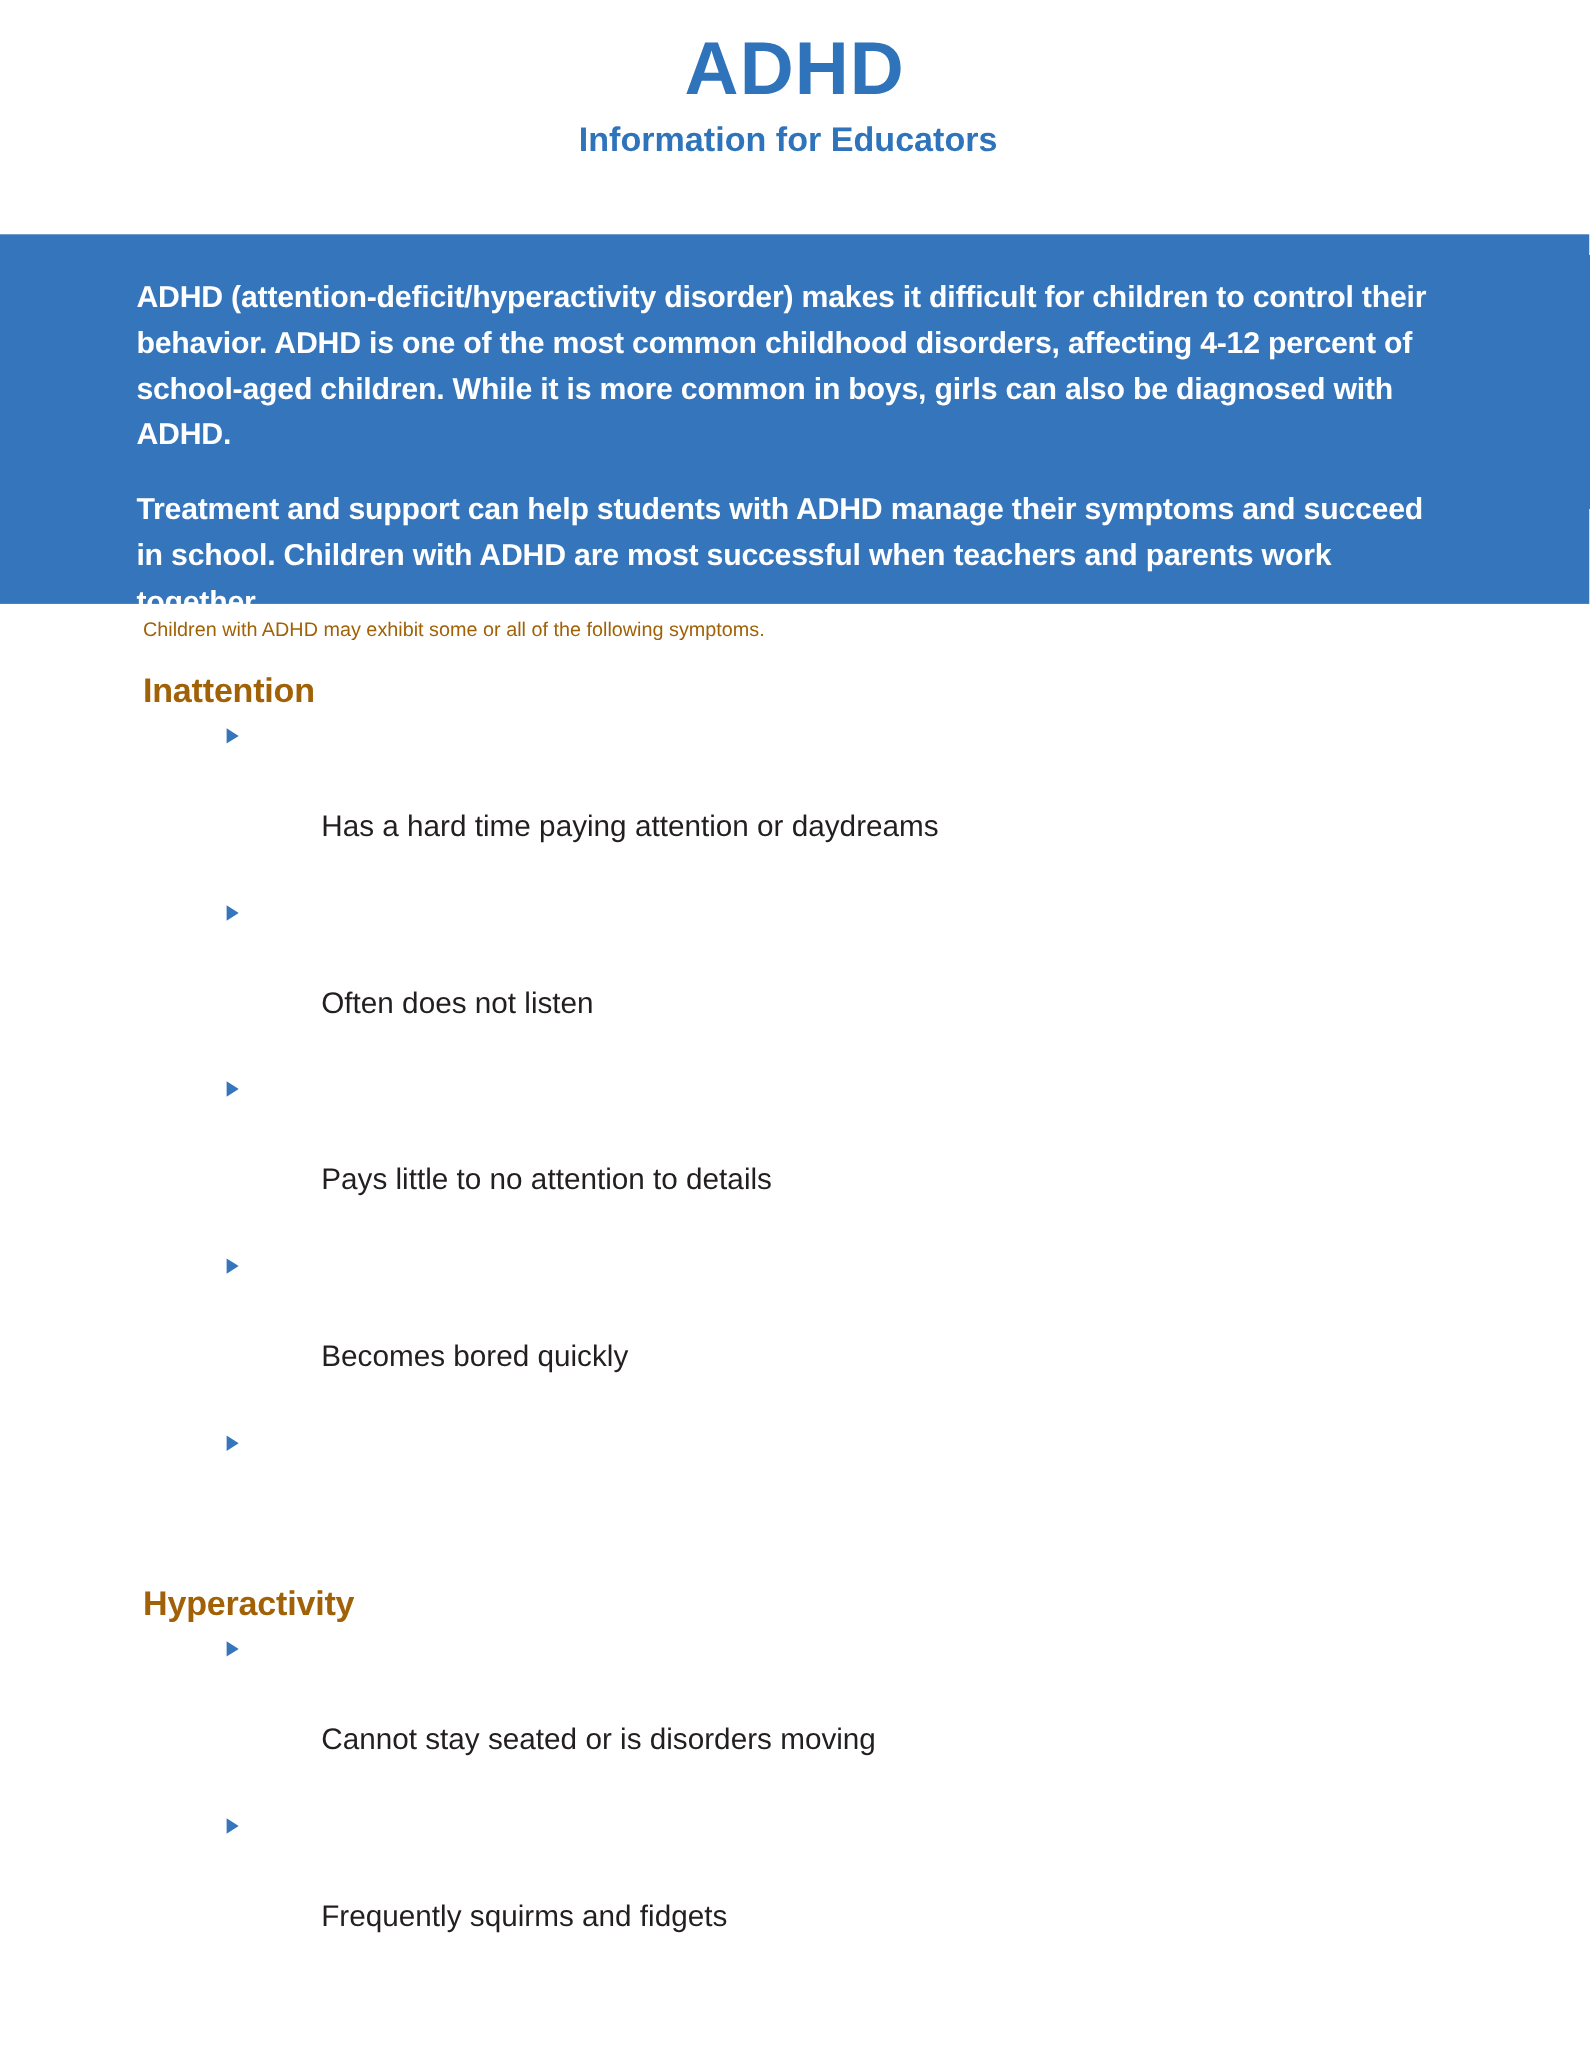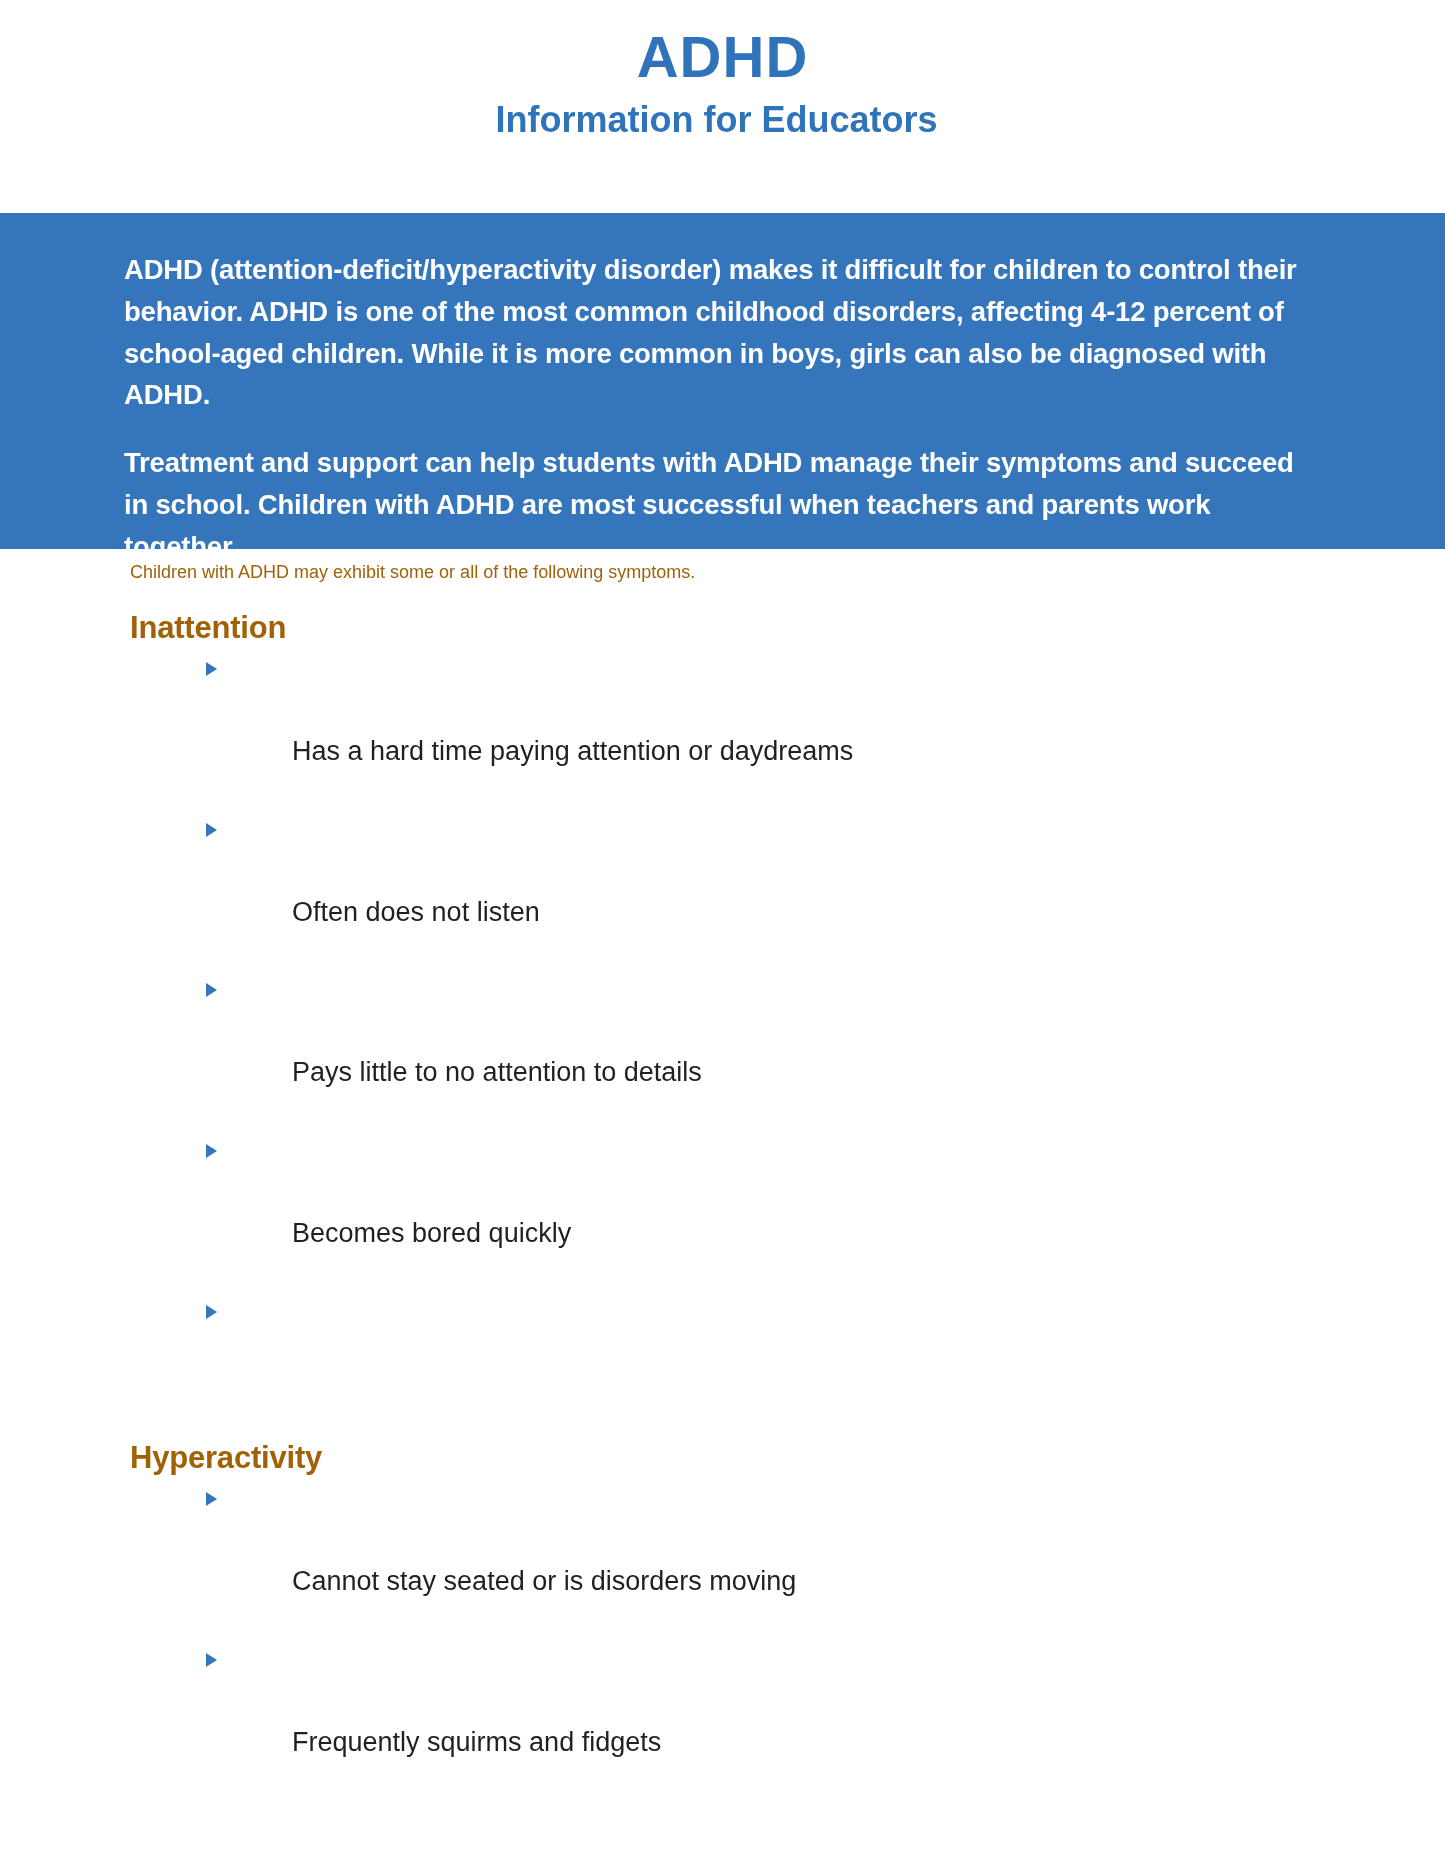--- a/index.html
+++ b/index.html
@@ -15,29 +15,29 @@
     overflow: hidden;
     position: relative;
   }
 
   
   .header {
     text-align: center;
     padding-top: 28px;
   }
   .doc-title {
-    font-size: 58px;
+    font-size: 68px;
     font-weight: bold;
     color: #2f74bb;
     letter-spacing: 1px;
     line-height: 1.0;
     margin: 0;
   }
   .doc-subtitle {
-    font-size: 36px;
+    font-size: 31px;
     font-weight: bold;
     color: #2f74bb;
     margin: 14px 12px 0 0;
     line-height: 1.1;
   }
 
   
   .banner {
     position: absolute;
     left: 0;

